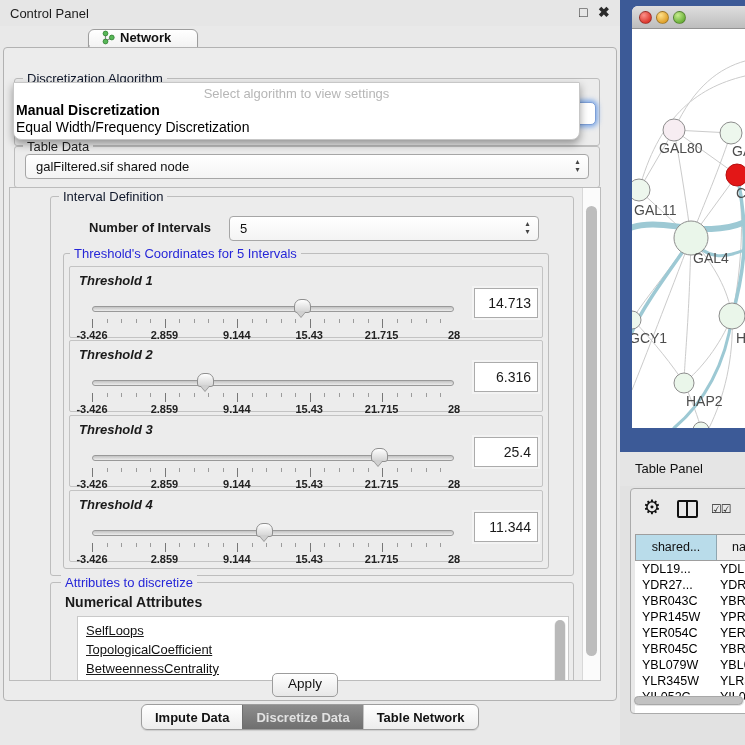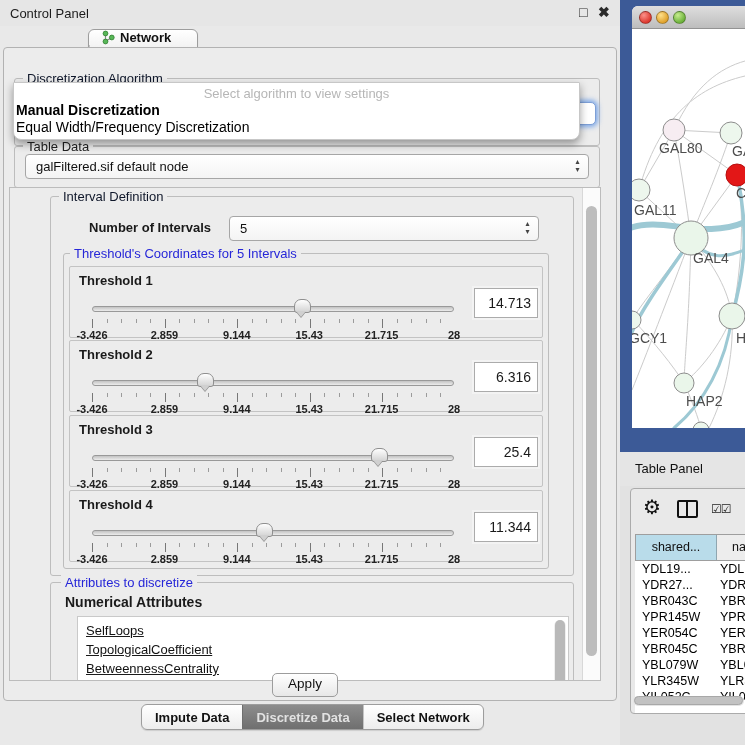--- a/index.html
+++ b/index.html
@@ -63,21 +63,21 @@
   #outer-vscroll{position:absolute;right:0;top:0;width:17px;height:100%;background:#fbfbfb;border-left:1px solid #d8d8d8;}
   #outer-vscroll .vthumb{position:absolute;left:3px;top:18px;width:11px;height:450px;background:#bdbdbd;border-radius:6px;}
 
   #interval-group{left:40px;top:8px;width:522px;height:378px;}
   .noi-label{position:absolute;left:38px;top:23px;font-size:13px;font-weight:bold;}
   #noi-combo{left:178px;top:19px;width:308px;height:23px;}
   #thresholds-group{position:absolute;left:12px;top:56px;width:484px;height:314px;border:1px solid #bdbdbd;border-radius:3px;}
   #thresholds-group .group-title{left:6px;}
 
   .tbox{position:absolute;left:5px;width:472px;height:70px;border:1px solid #c3c3c3;border-radius:2px;background:#ececec;}
-  .tbox .t-label{position:absolute;left:9px;top:6px;font-size:13px;font-weight:bold;}
+  .tbox .t-label{position:absolute;left:9px;top:6px;font-size:13px;font-weight:bold;font-style:italic;}
   .slider{position:absolute;left:22px;top:31px;width:362px;height:38px;}
   .track{position:absolute;left:0;right:0;top:8px;height:4px;border:1px solid #999;border-radius:3px;
     background:linear-gradient(#c3c3c3,#ececec);}
   .thumb{position:absolute;top:1px;width:15px;height:12px;margin-left:-7px;
     background:linear-gradient(#fefefe,#d3d3d3);border:1px solid #8f8f8f;border-radius:7px 7px 3px 3px;z-index:2;}
   .thumb::after{content:"";position:absolute;left:1.5px;top:11px;width:0;height:0;
     border-left:5px solid transparent;border-right:5px solid transparent;border-top:6px solid #d0d0d0;
     filter:drop-shadow(0 1px 0 #8f8f8f);}
   .ticks{position:absolute;left:0;right:0;top:21px;height:9px;
     background-image:
@@ -172,21 +172,21 @@
 
     <div id="algo-popup">
       <div class="popup-placeholder">Select algorithm to view settings</div>
       <div class="popup-opt b">Manual Discretization</div>
       <div class="popup-opt r">Equal Width/Frequency Discretization</div>
     </div>
 
     <div class="group" id="tabledata-group">
       <span class="group-title gt-dark">Table Data</span>
       <div class="combo" id="tabledata-combo">
-        <span class="combo-text">galFiltered.sif default node</span>
+        <span class="combo-text">galFiltered.sif shared node</span>
         <span class="spin">▴<br>▾</span>
       </div>
     </div>
 
     <div id="scrollpane">
 
       <div class="group" id="interval-group">
         <span class="group-title gt-green">Interval Definition</span>
         <span class="noi-label">Number of Intervals</span>
         <div class="combo" id="noi-combo">
@@ -280,21 +280,21 @@
         <div class="vthumb"></div>
       </div>
     </div>
 
     <div class="apply-btn">Apply</div>
   </div>
 
   <div class="seg-tabs" id="bottom-tabs">
     <span class="seg">Impute Data</span>
     <span class="seg selected">Discretize Data</span>
-    <span class="seg">Select Network</span>
+    <span class="seg">Table Network</span>
   </div>
 </div>
 
 <div id="right-side">
   <div class="network-frame">
     <div class="network-window">
       <div class="window-titlebar">
         <span class="tl red"></span>
         <span class="tl yellow"></span>
         <span class="tl green"></span>

